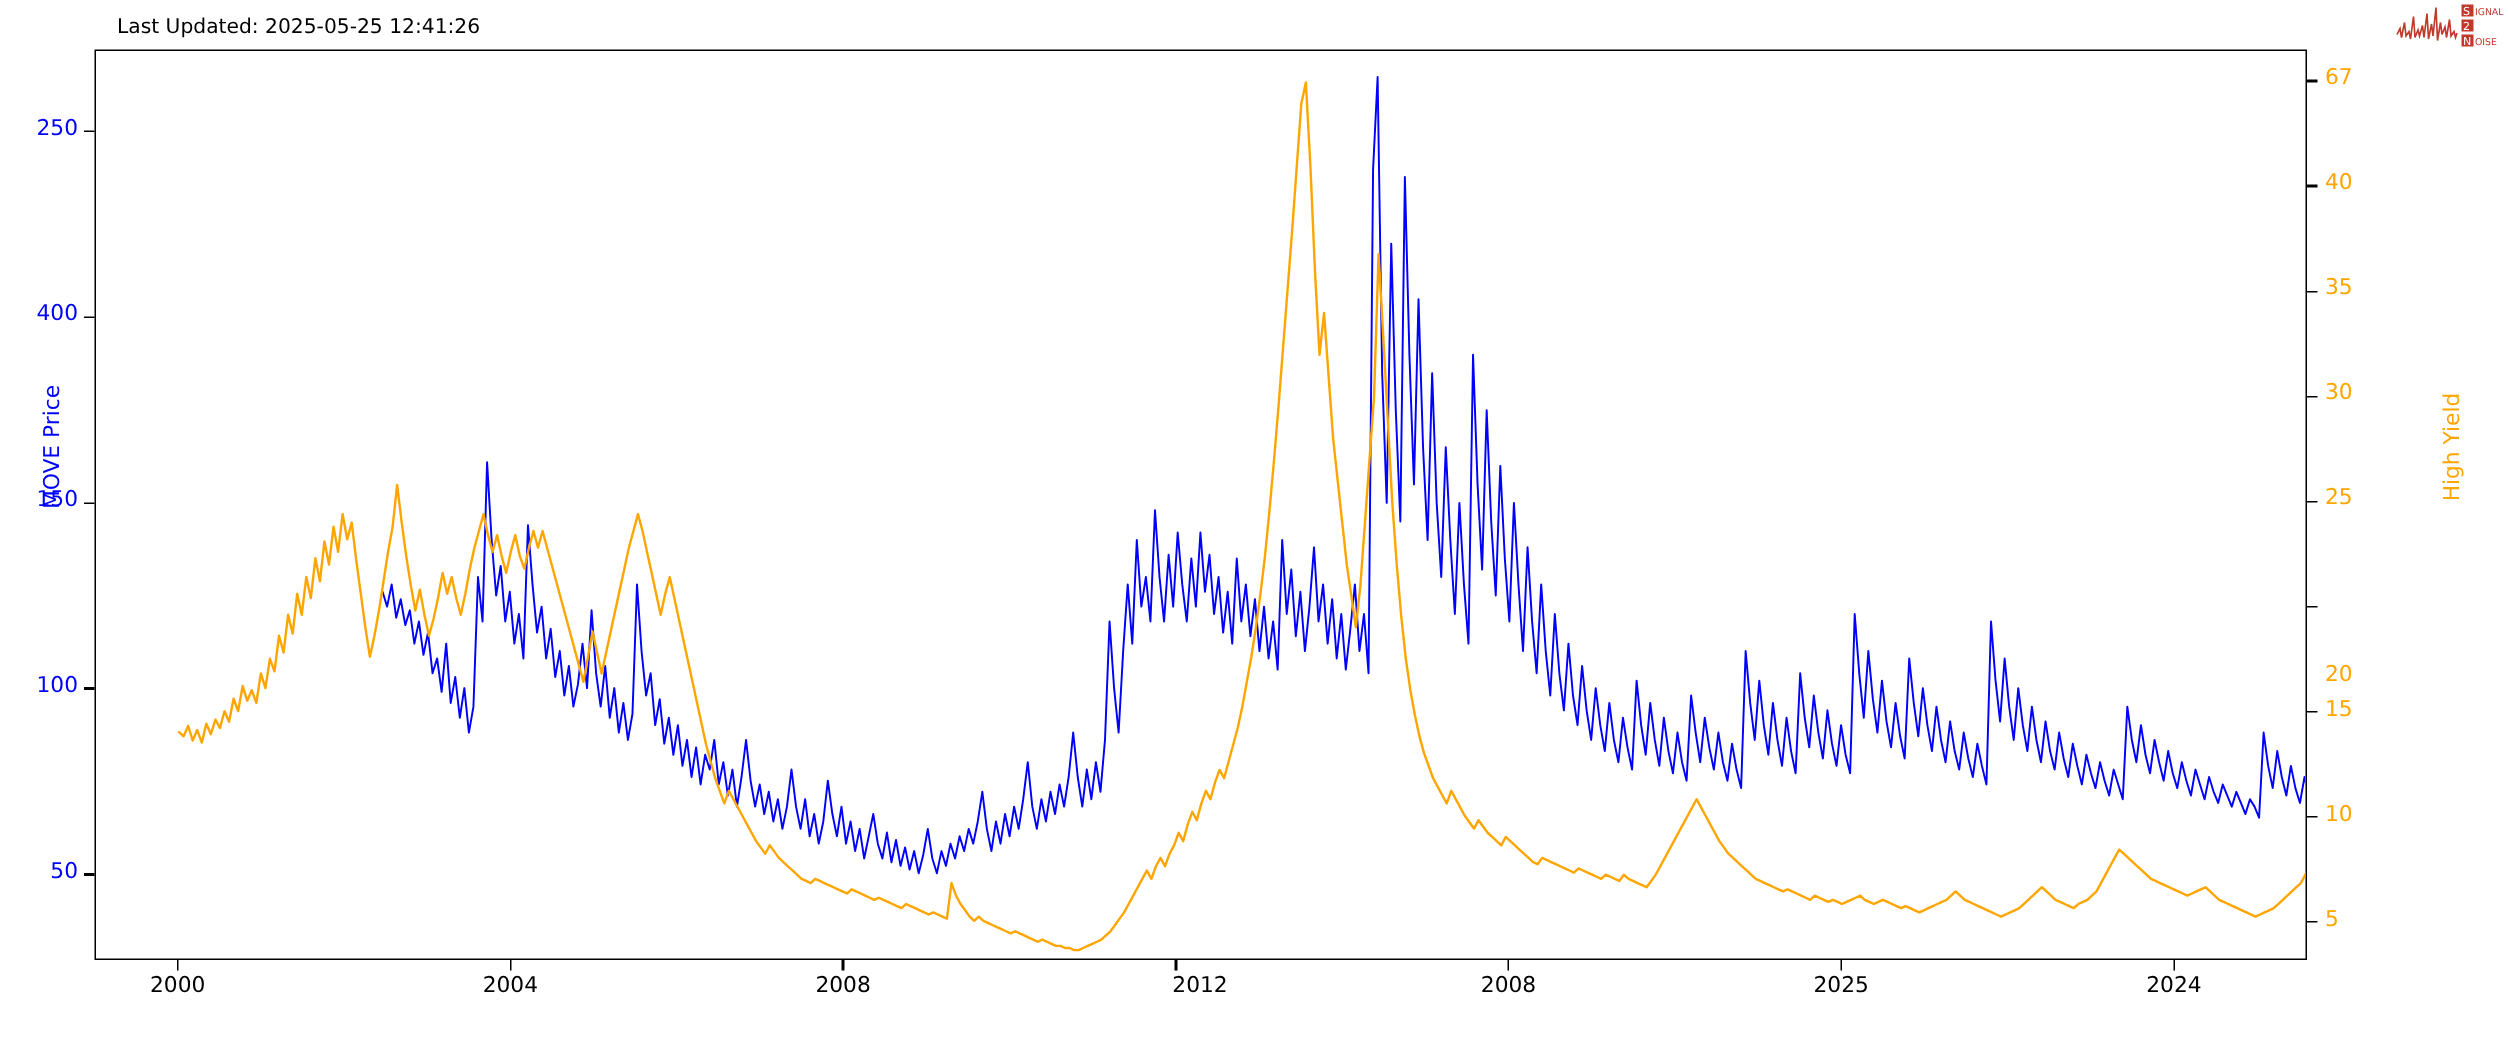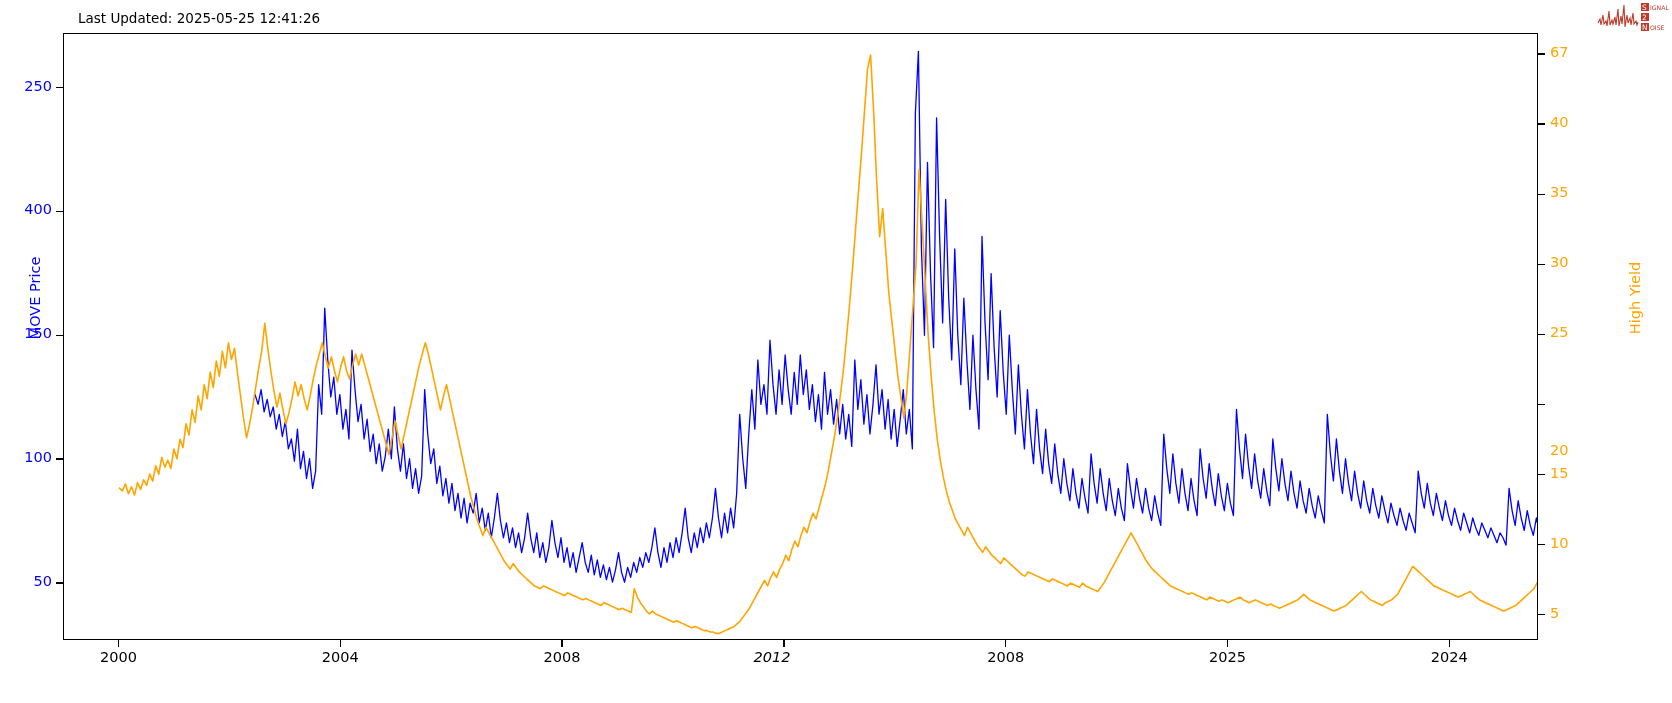--- a/index.html
+++ b/index.html
@@ -198,21 +198,21 @@
       <div class="tick-label ylabel-right-txt" style="top: 114.12px;">40</div>
       <div class="tick-mark ytick-right" style="top: 53.3777px;"></div>
       <div class="tick-label ylabel-right-txt" style="top: 44.0277px;">67</div>
       <div class="tick-mark xtick" style="left: 117.801px;"></div>
       <div class="tick-label xlabel-txt" style="left: 118.451px;">2000</div>
       <div class="tick-mark xtick" style="left: 339.606px;"></div>
       <div class="tick-label xlabel-txt" style="left: 340.256px;">2004</div>
       <div class="tick-mark xtick" style="left: 561.41px;"></div>
       <div class="tick-label xlabel-txt" style="left: 562.06px;">2008</div>
       <div class="tick-mark xtick" style="left: 783.215px;"></div>
-      <div class="tick-label xlabel-txt" style="left: 772px; font-style: italic;">2012</div>
+      <div class="tick-label xlabel-txt" style="left: 800px;">2012</div>
       <div class="tick-mark xtick" style="left: 1005.02px;"></div>
       <div class="tick-label xlabel-txt" style="left: 1005.67px;">2008</div>
       <div class="tick-mark xtick" style="left: 1226.82px;"></div>
       <div class="tick-label xlabel-txt" style="left: 1227.47px;">2025</div>
       <div class="tick-mark xtick" style="left: 1448.63px;"></div>
       <div class="tick-label xlabel-txt" style="left: 1449.28px;">2024</div>
     </div>
 </div>
 
 </body></html>

